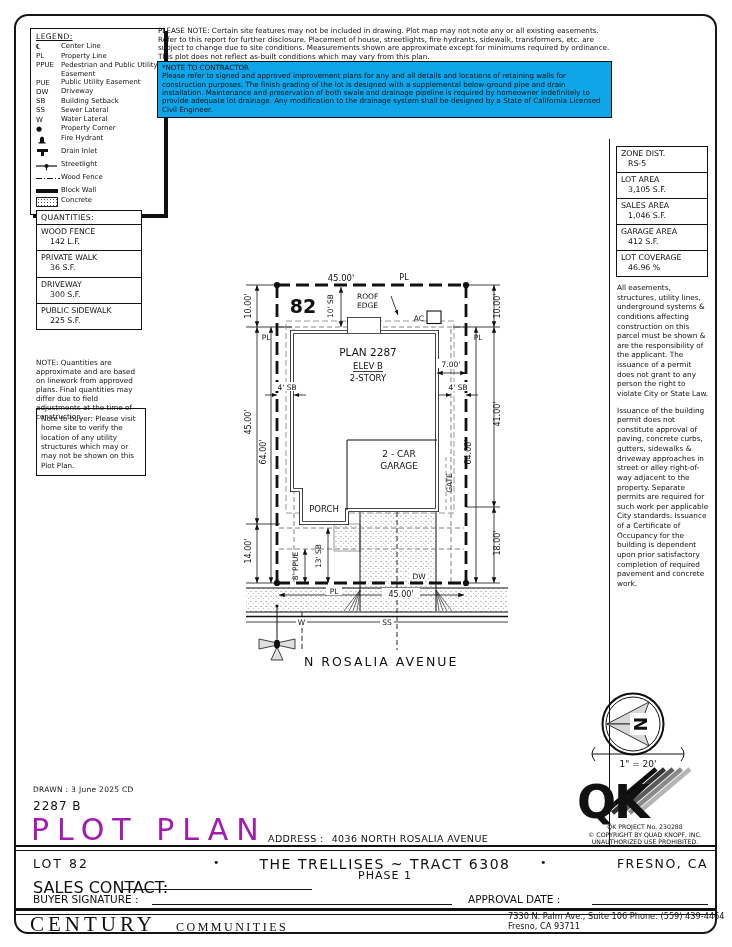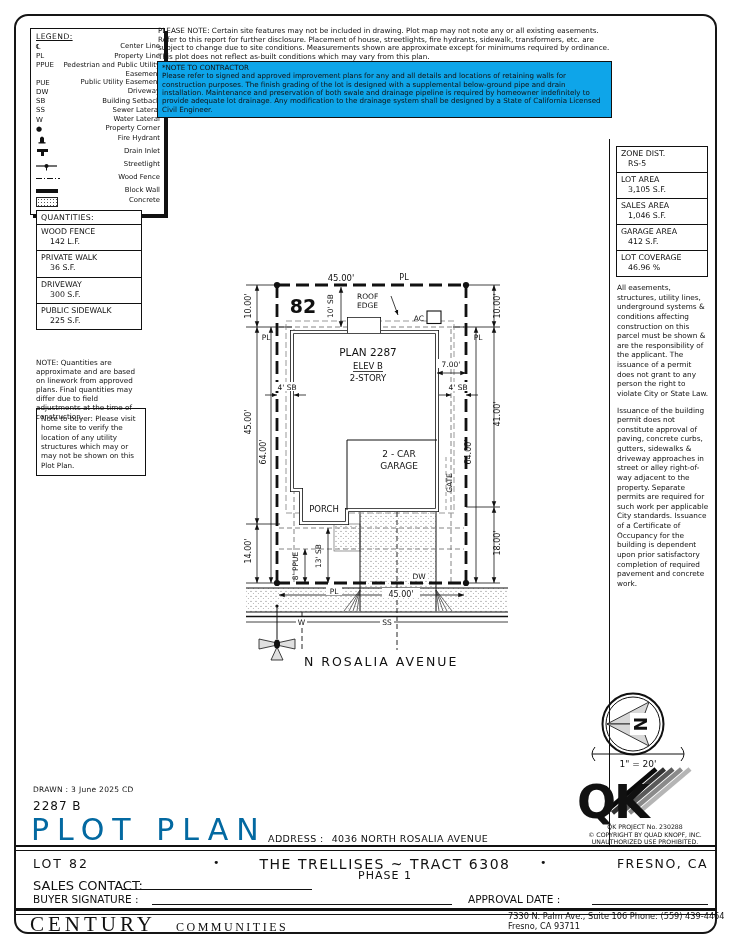--- a/index.html
+++ b/index.html
@@ -4,21 +4,21 @@
 <style>
   html,body{margin:0;padding:0;background:#fff;}
   body{width:732px;height:947px;position:relative;font-family:"DejaVu Sans",sans-serif;color:#111;overflow:hidden;}
   .abs{position:absolute;}
   .page-border{left:14px;top:14px;width:699px;height:916px;border:2.5px solid #151515;border-radius:14px;}
   
   .legend{left:30px;top:28px;width:124px;border:1.5px solid #111;box-shadow:3px 3px 0 #111;background:#fff;padding:3px 4px 4px 5px;font-size:6.9px;line-height:1.25;}
   .legend-title{font-size:7.6px;text-decoration:underline;margin-bottom:1px;letter-spacing:.4px;}
   .lrow{display:flex;align-items:flex-start;}
   .lsym{width:25px;flex:none;font-size:7px;padding-top:.5px;}
-  .llab{flex:1;text-align:right;}
+  .llab{flex:1;}
   .blockwall{display:inline-block;width:22px;height:4px;background:#111;margin-top:3px;}
   .concrete{display:inline-block;width:20px;height:8px;border:1px solid #222;background-image:radial-gradient(#555 .6px,transparent .7px);background-size:3px 3px;margin-top:1px;}
   
   .please-note{left:158px;top:27px;width:452px;font-size:7.2px;line-height:1.2;}
   .contractor{left:157px;top:61px;width:445px;border:1.5px solid #111;padding:2px 4px 3px 4px;font-size:7.1px;line-height:1.18;background:#0ea5e9;}
   
   .zone-col{left:616px;top:147px;width:92px;}
   .zbox{border:1.3px solid #111;margin-top:-1.3px;padding:2px 3px 3px 4px;font-size:7.8px;line-height:1.3;background:#fff;}
   .zbox .val{padding-left:7px;}
   .easements{left:617px;top:283px;width:92px;font-size:7.3px;line-height:1.32;}
@@ -32,31 +32,31 @@
   .qrow .val{padding-left:9px;}
   .qnote{left:36px;top:358px;width:106px;font-size:7.2px;line-height:1.25;}
   .buyer-note{left:36px;top:408px;width:100px;border:1.2px solid #111;padding:5px 4px;font-size:7.2px;line-height:1.3;}
   
   .plot{left:240px;top:250px;width:272px;height:430px;}
   svg text{font-family:"DejaVu Sans",sans-serif;fill:#111;}
   .misc{left:575px;top:685px;width:137px;height:165px;}
   
   .drawn{left:33px;top:785px;font-size:7.5px;letter-spacing:.3px;}
   .plan-num{left:33px;top:799px;font-size:12px;letter-spacing:1px;}
-  .big-title{left:31px;top:812px;font-size:30px;letter-spacing:8px;color:#0369a1;font-weight:400;}
+  .big-title{left:31px;top:812px;font-size:30px;letter-spacing:8px;color:#a21caf;font-weight:400;}
   .addr{left:268px;top:833px;font-size:9.5px;letter-spacing:.4px;}
   .addr .lbl{margin-right:8px;}
   .rule1{left:16px;top:845px;width:700px;height:3px;border-top:2.5px solid #111;border-bottom:1.2px solid #111;}
   .lot{left:33px;top:856px;font-size:12.5px;letter-spacing:2px;}
   .bullet1{left:213px;top:856px;font-size:11px;}
   .community{left:240px;top:856px;width:290px;text-align:center;font-size:14px;letter-spacing:1.5px;}
   .bullet2{left:540px;top:856px;font-size:11px;}
   .city{left:594px;top:856px;width:114px;text-align:right;font-size:12.5px;letter-spacing:1.5px;}
   .phase{left:240px;top:869px;width:290px;text-align:center;font-size:11px;letter-spacing:1px;}
-  .sales{left:33px;top:878px;font-size:13px;}
+  .sales{left:33px;top:878px;font-size:16px;}
   .sales-line{left:122px;top:889px;width:190px;border-bottom:1.2px solid #111;}
   .buyer-lbl{left:33px;top:893px;font-size:10.5px;}
   .buyer-line{left:152px;top:904px;width:300px;border-bottom:1.2px solid #111;}
   .approval-lbl{left:468px;top:893px;font-size:10.5px;}
   .approval-line{left:592px;top:904px;width:116px;border-bottom:1.2px solid #111;}
   .rule2{left:16px;top:908px;width:700px;height:3px;border-top:3px solid #111;border-bottom:1.2px solid #111;}
   .century{left:30px;top:912px;font-family:"Liberation Serif","DejaVu Serif",serif;}
   .century .main{font-size:21px;letter-spacing:4px;}
   .century .suffix{font-size:12px;letter-spacing:2.5px;margin-left:20px;}
   .contact{left:508px;top:911px;font-size:8.2px;line-height:1.25;}

